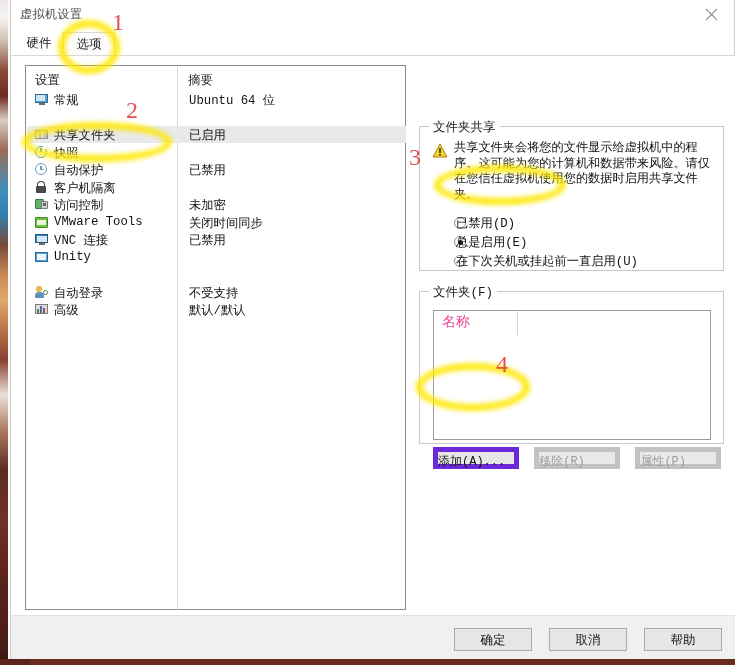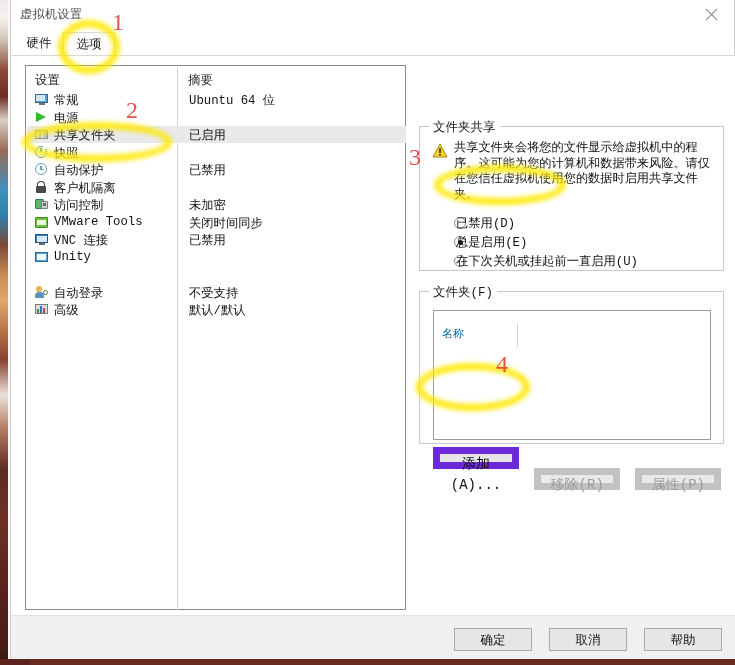--- a/index.html
+++ b/index.html
@@ -135,31 +135,31 @@
     border-radius:50%;background:#1b1b1b;
   }
   .radio-row .rl{position:absolute;left:2px;top:0;white-space:nowrap;text-align:center;}
 
   .listbox{
     position:absolute;left:13px;top:18px;width:278px;height:130px;
     border:1px solid #9a9a9a;background:#ffffff;box-sizing:border-box;
   }
   .lb-hdr{position:absolute;top:0;left:0;width:100%;height:24px;}
   .lb-hdr .c{
-    position:absolute;top:12px;height:24px;line-height:23px;font-size:11px;
-    color:#0369a1;box-sizing:border-box;
+    position:absolute;top:0;height:24px;line-height:23px;font-size:14px;
+    color:#ec4899;box-sizing:border-box;
   }
   .lb-c1{left:0;width:84px;padding-left:8px;border-right:1px solid #d4d4d4;}
   .lb-c2{left:84px;width:160px;padding-left:8px;border-right:1px solid #d4d4d4;}
   .lb-c3{left:244px;width:33px;}
 
   .btnrow{position:absolute;left:13px;top:155px;}
   .btn{
-    display:inline-block;height:22px;line-height:21px;text-align:center;
-    font-size:14px;border:7px solid #6d28d9;background:#e6e6e6;color:#111;
+    display:inline-block;height:22px;line-height:21px;
+    font-size:12px;border:5px solid #6d28d9;background:#e6e6e6;color:#111;
     box-sizing:border-box;
   }
   .btn.disabled{color:#9c9c9c;border-color:#c2c2c2;background:#e9e9e9;}
 
   
   .footer{
     position:absolute;left:0;top:615px;width:725px;height:44px;background:#f0f0f0;
     border-top:1px solid #e2e2e2;box-sizing:border-box;
   }
   .fbtn{
@@ -216,29 +216,20 @@
             <span class="ic">
               <i style="left:0;top:1px;width:13px;height:9px;background:#5aa0d0;border:1px solid #2f6a96;box-sizing:border-box"></i>
               <i style="left:1px;top:2px;width:9px;height:6px;background:#cfe6f5"></i>
               <i style="left:4px;top:10px;width:6px;height:2px;background:#6c6c6c"></i>
             </span>
           </span>
           <span class="row-label">常规</span>
           <span class="row-summary">Ubuntu 64 位</span>
         </div>
 
-        <div class="row" style="top:42.5px">
-          <span class="row-icon">
-            <span class="ic">
-              <i style="left:1px;top:1px;width:0;height:0;border-left:10px solid #2fbd2f;border-top:5.5px solid transparent;border-bottom:5.5px solid transparent"></i>
-            </span>
-          </span>
-          <span class="row-label">电源</span>
-          <span class="row-summary"></span>
-        </div>
 
         <div class="row selected" style="top:60px">
           <span class="row-icon">
             <span class="ic">
               <i style="left:0;top:2px;width:13px;height:9px;background:#b9b9b9;border:1px solid #8f8f8f;box-sizing:border-box"></i>
               <i style="left:1px;top:3px;width:3px;height:7px;background:#dcdcdc"></i>
               <i style="left:6px;top:3px;width:3px;height:7px;background:#dcdcdc"></i>
             </span>
           </span>
           <span class="row-label">共享文件夹</span>

